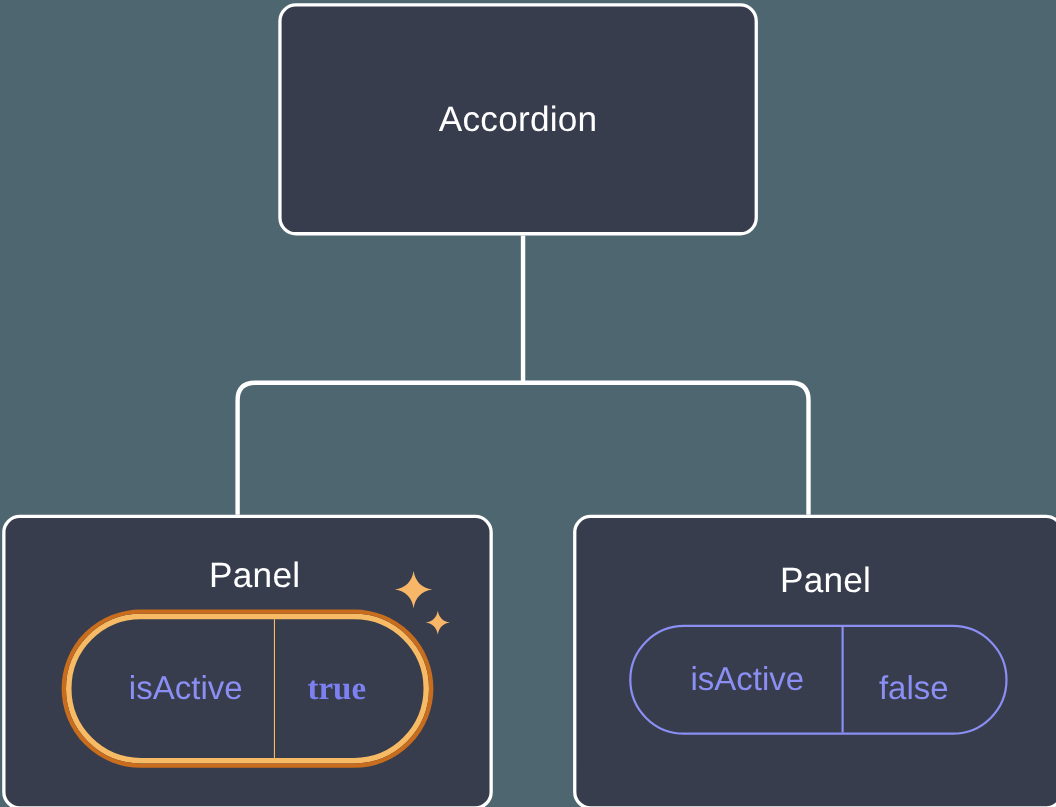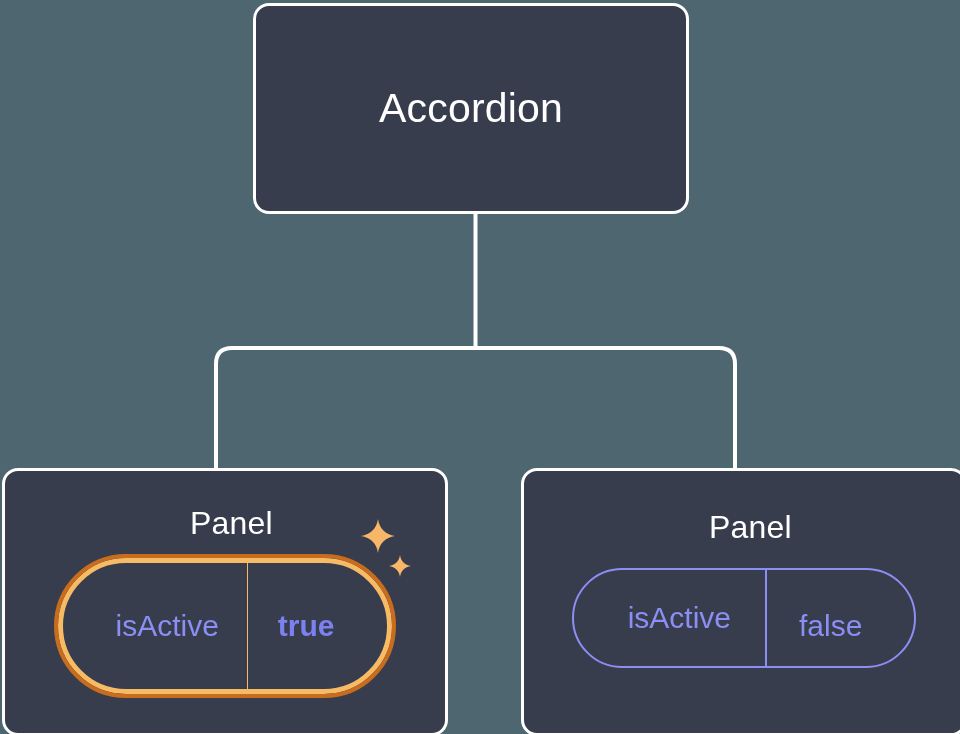--- a/index.html
+++ b/index.html
@@ -54,21 +54,21 @@
   
   #node-root {
     left: 253px;
     top: 3px;
     width: 436px;
     height: 211px;
     display: flex;
     align-items: center;
     justify-content: center;
   }
-  #node-root .node-title { font-size: 41px; }
+  #node-root .node-title { font-size: 32px; }
 
   
   .panel-node {
     width: 446px;
     height: 268px;
     top: 468px;
     padding-top: 34px;
     display: flex;
     flex-direction: column;
     align-items: center;
@@ -116,20 +116,21 @@
     border: 5px solid #f8bb65;
     outline: 4px solid #c86c1e;
     background: #373d4d;
   }
   .prop-pill.highlight .prop-cell.key   { padding: 0 28px 0 52px; }
   .prop-pill.highlight .prop-cell.value {
     padding: 0 52px 0 30px;
     border-left: 1px solid #f8bb65;
     font-weight: 700;
     color: #7c80f1;
+    font-family: Liberation Serif, serif;
   }
 
   
   .sparkles {
     position: absolute;
     right: -38px;
     top: -44px;
     width: 64px;
     height: 70px;
     pointer-events: none;

